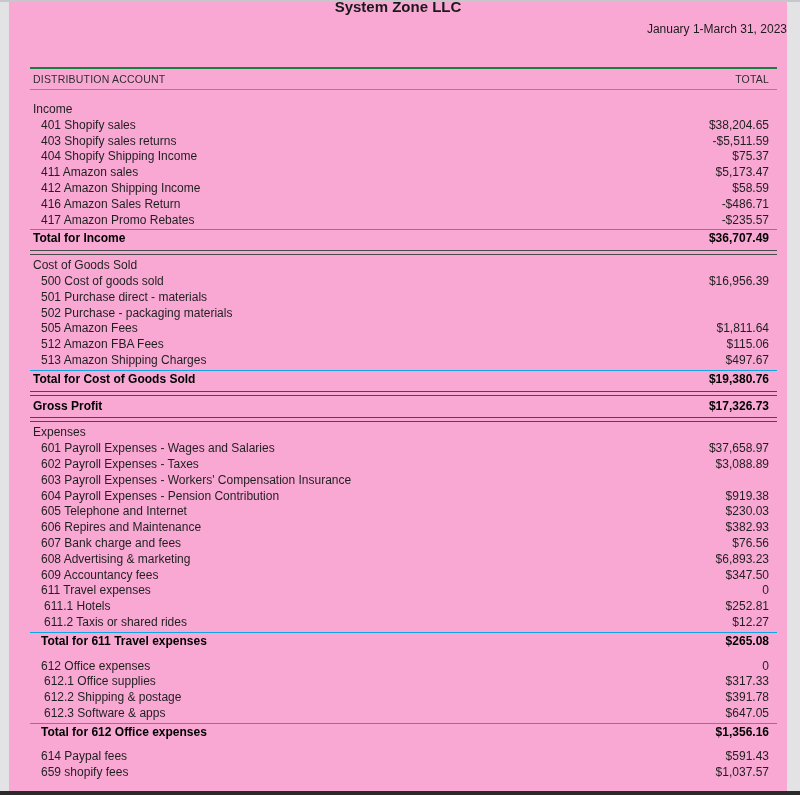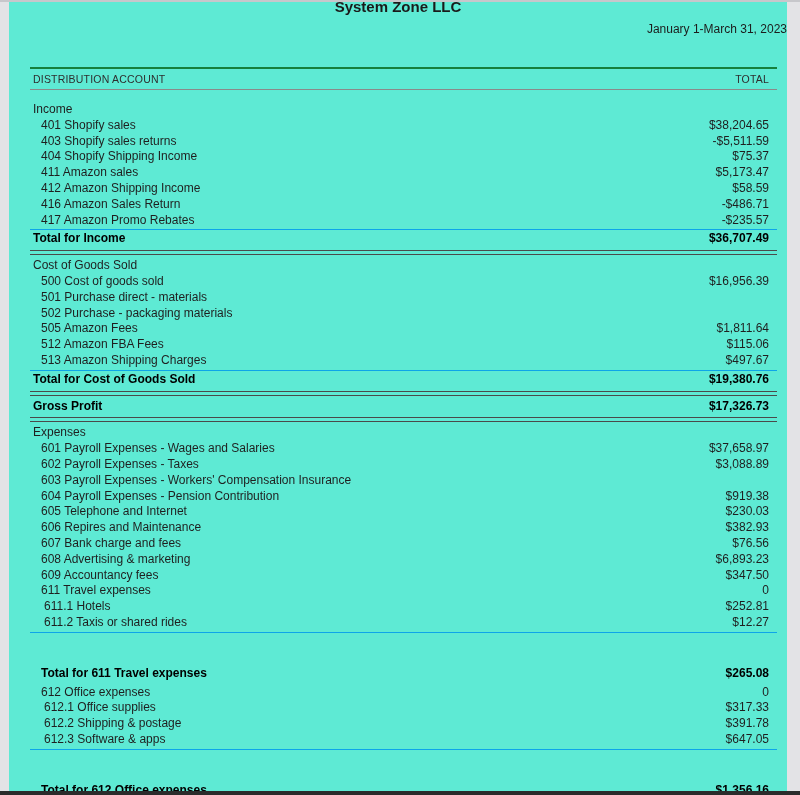--- a/index.html
+++ b/index.html
@@ -12,21 +12,21 @@
   .top-edge{
     position:absolute;left:0;top:0;width:800px;height:2px;
     background:#c7c7cb;z-index:3;
   }
   .bottom-edge{
     position:absolute;left:0;bottom:0;width:800px;height:4px;
     background:#2b2b2b;z-index:3;
   }
   .page{
     position:absolute;left:9px;top:2px;width:778px;bottom:3px;
-    background:#5eead4;overflow:hidden;
+    background:#f9a8d4;overflow:hidden;
   }
   .report-title{
     margin:-4px 0 0 0;
     text-align:center;font-size:15px;font-weight:600;color:#1a1a1a;
     line-height:17px;
   }
   .report-subtitle{
     margin:7px 0 0 0;
     text-align:right;font-size:12px;font-weight:400;color:#1c1c1c;
     line-height:15px;
@@ -50,26 +50,26 @@
   .row .label{padding-left:3px;white-space:nowrap;}
   .row .value{white-space:nowrap;text-align:right;}
   .row.account .label{padding-left:11px;}
   .row.sub .label{padding-left:14px;}
   .row.total,.row.subtotal,.row.summary{
     font-weight:bold;color:#000;
   }
   .row.total,.row.subtotal{
     border-top:1px solid #0ea5e9;margin-top:1px;padding-top:1px;
   }
-  .row.subtotal .label{padding-left:11px;margin-top:32px;}
+  .row.subtotal .label{padding-left:11px;}
   .row.divider{
     border-top:1px solid #4a4a4a;border-bottom:1px solid #4a4a4a;
     height:3px;margin:3px 0;padding:0;
   }
-  .row.gap{margin-top:3px;}
+  .row.gap{margin-top:9px;}
 </style>
 </head>
 <body>
 
 <div class="top-edge"></div>
 
 <div class="page">
   <h1 class="report-title">System Zone LLC</h1>
   <div class="report-subtitle">January 1-March 31, 2023</div>
 

